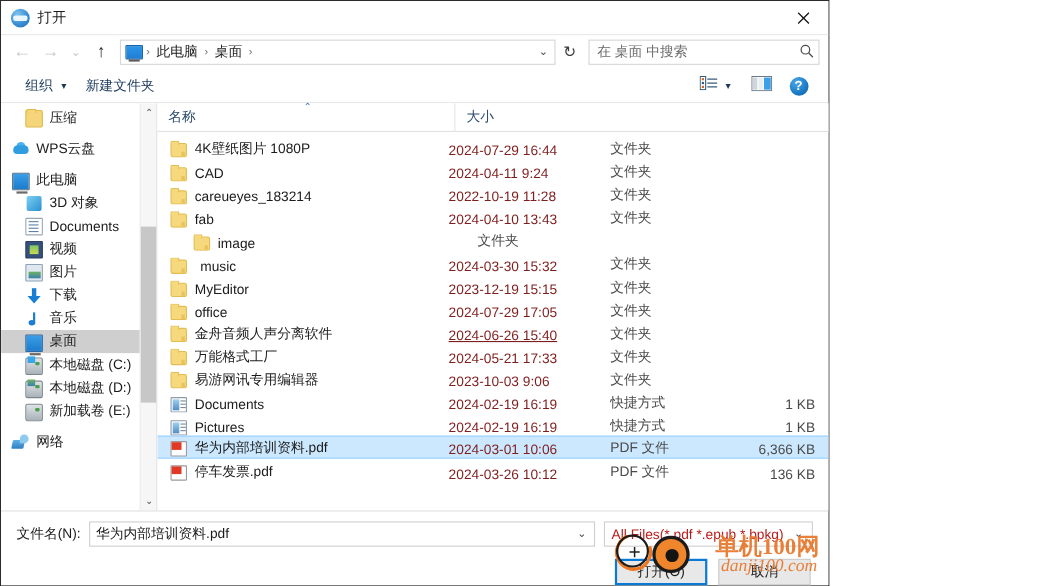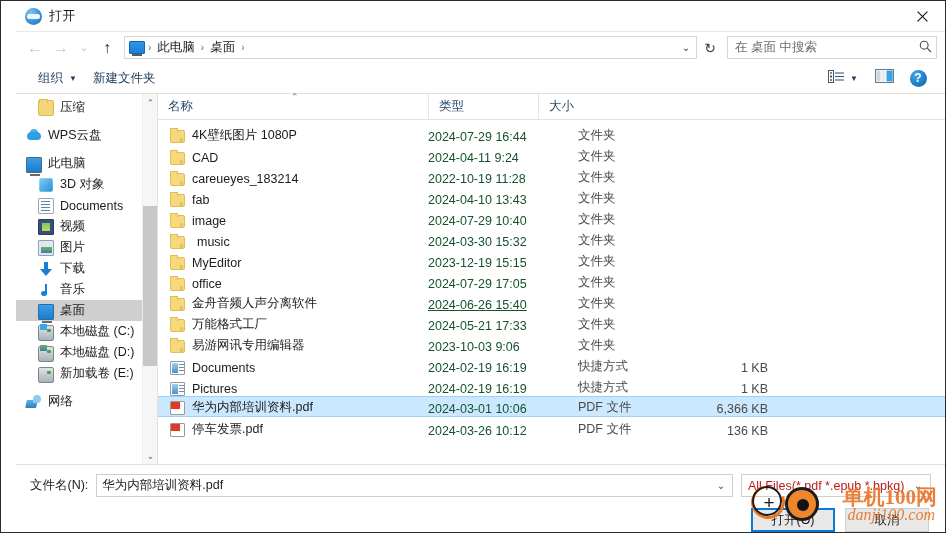--- a/index.html
+++ b/index.html
@@ -6,24 +6,24 @@
   html, body {
     margin: 0; padding: 0;
     width: 946px; height: 533px;
     overflow: hidden;
     background: #fff;
     font-family: "Liberation Sans", "DejaVu Sans", sans-serif;
     -webkit-font-smoothing: antialiased;
   }
   #dialog {
     position: relative;
-    width: 946px; height: 533px;
+    width: 754px; height: 533px;
     border: 1px solid #2b2b2b;
     background: #ffffff;
-    display: flex; flex-direction: column; padding-left: 15px;
+    display: flex; flex-direction: column;
   }
 
   
   .titlebar {
     height: 31px; min-height: 31px;
     display: flex; align-items: center;
     background: #ffffff;
     border-bottom: 1px solid #e8e8e8;
     position: relative;
   }
@@ -194,21 +194,21 @@
   .sort-caret {
     position:absolute; left: 133px; top: -1px; font-size:9px; color:#4f7ba8; line-height:1;
   }
   .rows { flex:1 1 auto; overflow:hidden; padding-top:3px; }
   .row {
     height:21px; display:flex; align-items:flex-end; font-size:12.5px; color:#1b1b1b;
     cursor:default; white-space:nowrap;
   }
   .row.sel { background:#cce8ff; border-top:1px solid #99d1ff; border-bottom:1px solid #99d1ff; height:21px; }
   .cell-name { display:flex; align-items:center; gap:7px; padding-left:12px; overflow:hidden; }
-  .cell-date { color:#14532d; }
+  .cell-date { color:#7f1d1d; }
   .cell-type { color:#4a4a4a; }
   .cell-size { color:#4a4a4a; text-align:right; padding-right:12px; }
   .fico { width:15px; height:15px; flex:0 0 auto; position:relative; }
   .fico.folder { background:#f6d87d; border:1px solid #e3bd53; border-radius:0 2px 2px 2px; height:13px; margin-top:2px; }
   .fico.folder::before{content:"";position:absolute;left:-1px;top:-3px;width:6px;height:3px;background:#f6d87d;border:1px solid #e3bd53;border-bottom:none;border-radius:1px 1px 0 0;}
   .fico.folder::after{content:"";position:absolute;right:1px;bottom:0px;width:3px;height:4px;background:#e8c25e;}
   .fico.pdf { background:#fff; border:1px solid #9a9a9a; border-radius:1px; height:14px; margin-top:1px; }
   .fico.pdf::before{content:"";position:absolute;left:0;top:0;width:9px;height:7px;background:#e03a27;}
   .fico.shortcut { background:#fff; border:1px solid #8d9aa8; border-radius:1px; height:14px; margin-top:1px; overflow:hidden; }
   .fico.shortcut::before{content:"";position:absolute;left:1px;top:1px;width:6px;height:10px;background:linear-gradient(#9fd0ee,#4f8fc4);}
@@ -430,23 +430,20 @@
         <div class="sb-thumb" style="top:112px;height:160px;"></div>
         <div class="sb-arrow down">⌄</div>
       </div>
     </div>
 
     <div class="listpane">
       <div class="listheader">
         <div class="col" style="width:270px;">
           <span>名称</span>
         </div>
-        <div class="col" style="width:110px;">
-          <span>类型</span>
-        </div>
         <div class="col" style="width:80px;">
           <span>大小</span>
         </div>
         <div class="sort-caret">⌃</div>
       </div>
       <div class="rows" id="file-rows">
           <div class="row">
             <div class="cell-name" style="width: 270px;">
               <span class="fico folder"></span>
               <span>4K壁纸图片 1080P</span>
@@ -476,25 +473,24 @@
           <div class="row">
             <div class="cell-name" style="width: 270px;">
               <span class="fico folder"></span>
               <span>fab</span>
             </div>
             <div class="cell-date" style="width: 150px;">2024-04-10 13:43</div>
             <div class="cell-type" style="width: 110px;">文件夹</div>
             <div class="cell-size" style="width: 92px;"></div>
           </div>
           <div class="row">
-            <div class="cell-name" style="width: 270px;">
+            <div class="cell-name" style="width: 270px; margin-left: 21px;">
               <span class="fico folder"></span>
               <span>image</span>
             </div>
-            <div class="cell-date" style="width: 150px;">2024-07-29 10:40</div>
             <div class="cell-type" style="width: 110px;">文件夹</div>
             <div class="cell-size" style="width: 92px;"></div>
           </div>
           <div class="row">
             <div class="cell-name" style="width: 270px; gap: 12px;">
               <span class="fico folder"></span>
               <span>music</span>
             </div>
             <div class="cell-date" style="width: 150px;">2024-03-30 15:32</div>
             <div class="cell-type" style="width: 110px;">文件夹</div>

